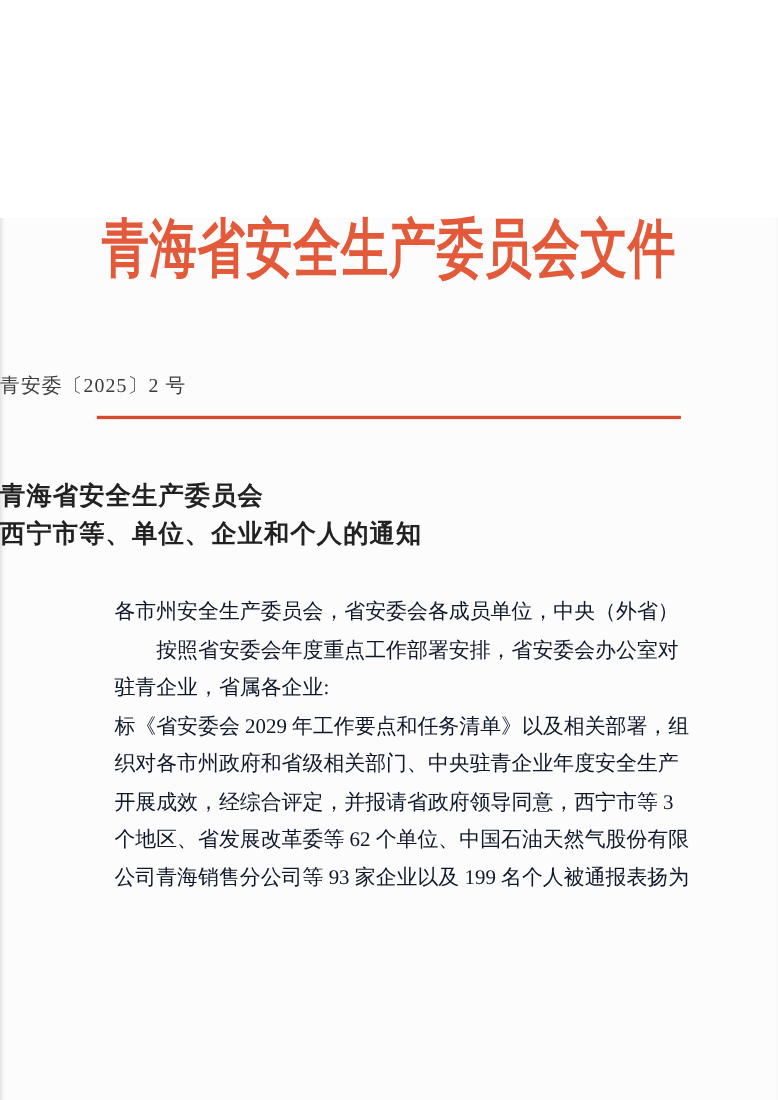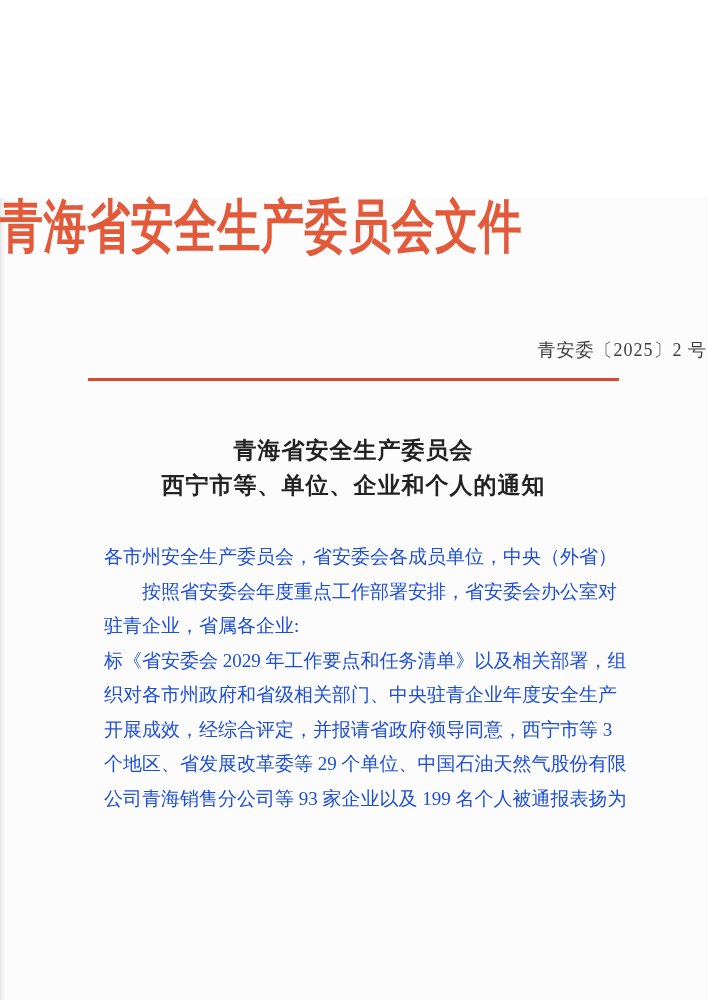--- a/index.html
+++ b/index.html
@@ -16,71 +16,71 @@
     height: 1000px;
     background: #fcfcfc;
     box-shadow: inset 4px 0 4px -2px rgba(0,0,0,0.10),
                 inset 0 -4px 4px -2px rgba(0,0,0,0.07),
                 inset -2px 0 3px -2px rgba(0,0,0,0.05);
   }
   
   .red-header {
     margin-top: 198px;
     height: 66px;
-    text-align: left;
+    text-align: center;
     white-space: nowrap;
   }
   .red-header-text {
     display: inline-block;
     font-size: 43px;
     font-weight: bold;
     letter-spacing: 0.5px;
     color: var(--header_red, #e25a3a);
     transform: scaleY(1.34);
     transform-origin: center;
   }
   
   .doc-number {
     margin-top: 74px;
-    text-align: right;
+    text-align: left;
     font-size: 18px;
     color: #3c3c3c;
     letter-spacing: 1px;
   }
   
   .red-rule {
     margin: 16px auto 0 auto;
     width: 531px;
     height: 3px;
     background: var(--rule_red, #d64b2e);
   }
   
   .title-block {
     margin-top: 52px;
-    text-align: center;
+    text-align: left;
   }
   .title-line {
     line-height: 35px;
     font-size: 23px;
     font-weight: bold;
     color: #222222;
     letter-spacing: 1px;
     white-space: nowrap;
   }
   
   .body-block {
     margin-top: 37px;
     margin-left: 104px;
     width: 512px;
   }
   .body-line {
     line-height: 34.5px;
     height: 34.5px;
     font-size: 19px;
-    color: #1d4ed8;
+    color: #0f172a;
     letter-spacing: 0px;
     white-space: nowrap;
   }
 </style>
 </head>
 <body>
 
 <div class="page">
 
   <div class="red-header">
@@ -108,18 +108,18 @@
       <div class="body-line">驻青企业，省属各企业:</div>
 
       <div class="body-line">标《省安委会 2029 年工作要点和任务清单》以及相关部署，组</div>
 
       <div class="body-line">织对各市州政府和省级相关部门、中央驻青企业年度安全生产</div>
 
 
 
       <div class="body-line">开展成效，经综合评定，并报请省政府领导同意，西宁市等 3</div>
 
-      <div class="body-line">个地区、省发展改革委等 29 个单位、中国石油天然气股份有限</div>
+      <div class="body-line">个地区、省发展改革委等 62 个单位、中国石油天然气股份有限</div>
 
       <div class="body-line">公司青海销售分公司等 93 家企业以及 199 名个人被通报表扬为</div>
     </div>
 
 </div>
 
 </body></html>

